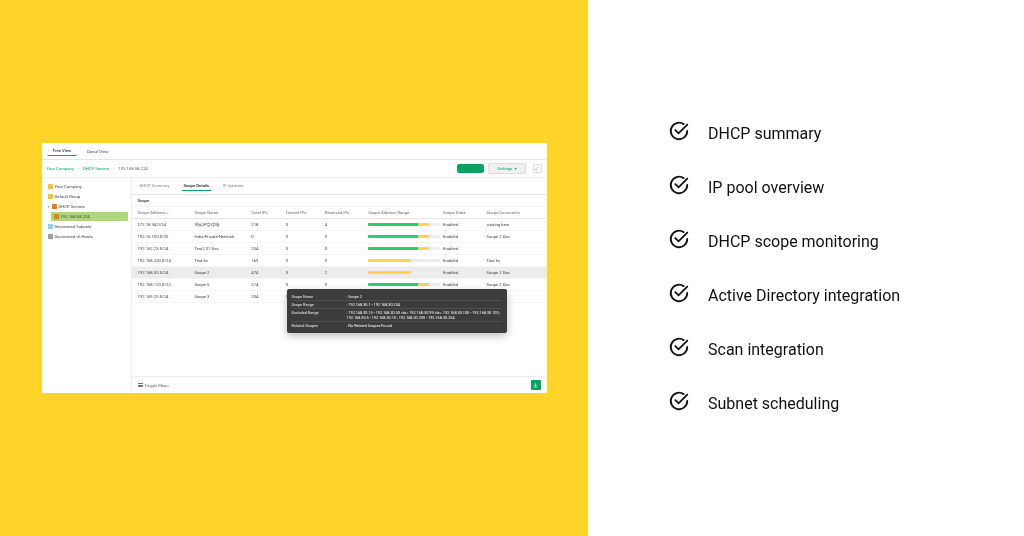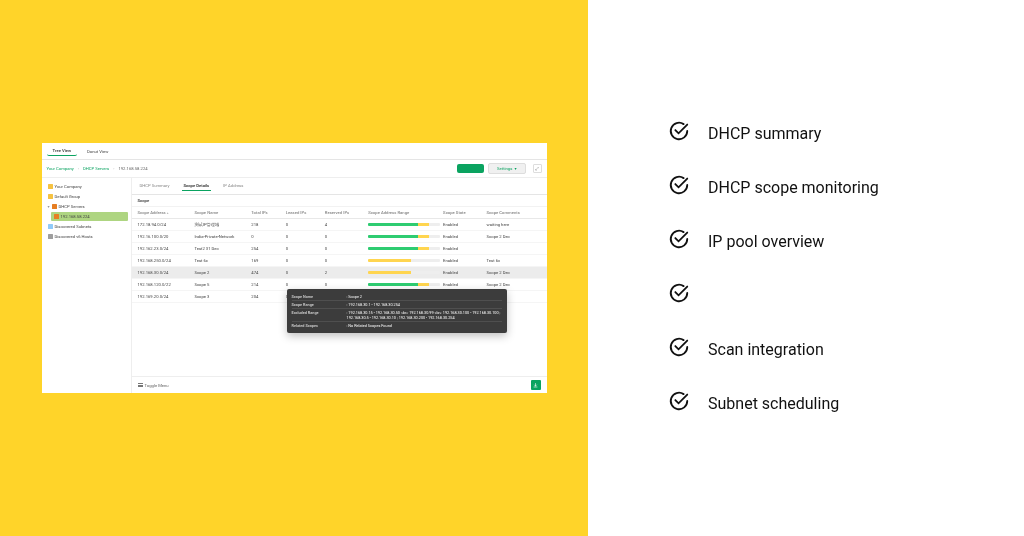--- a/index.html
+++ b/index.html
@@ -241,34 +241,35 @@
           <path d="M21 12a9 9 0 1 1-4-7.5"></path>
           <path d="M21 5l-9.5 9.5L8 11"></path>
         </svg></span>
     <span>DHCP summary</span>
   </div>
   <div class="feature">
     <span class="check-icon"><svg viewBox="0 0 24 24" fill="none" stroke="#111" stroke-width="2" stroke-linecap="round">
           <path d="M21 12a9 9 0 1 1-4-7.5"></path>
           <path d="M21 5l-9.5 9.5L8 11"></path>
         </svg></span>
+    <span>IP pool overview</span>
+  </div>
+  <div class="feature">
+    <span class="check-icon"><svg viewBox="0 0 24 24" fill="none" stroke="#111" stroke-width="2" stroke-linecap="round">
+          <path d="M21 12a9 9 0 1 1-4-7.5"></path>
+          <path d="M21 5l-9.5 9.5L8 11"></path>
+        </svg></span>
     <span>DHCP scope monitoring</span>
   </div>
   <div class="feature">
     <span class="check-icon"><svg viewBox="0 0 24 24" fill="none" stroke="#111" stroke-width="2" stroke-linecap="round">
           <path d="M21 12a9 9 0 1 1-4-7.5"></path>
           <path d="M21 5l-9.5 9.5L8 11"></path>
         </svg></span>
-    <span>IP pool overview</span>
-  </div>
-  <div class="feature">
-    <span class="check-icon"><svg viewBox="0 0 24 24" fill="none" stroke="#111" stroke-width="2" stroke-linecap="round">
-          <path d="M21 12a9 9 0 1 1-4-7.5"></path>
-          <path d="M21 5l-9.5 9.5L8 11"></path>
-        </svg></span>
+    <span>Active Directory integration</span>
   </div>
   <div class="feature">
     <span class="check-icon"><svg viewBox="0 0 24 24" fill="none" stroke="#111" stroke-width="2" stroke-linecap="round">
           <path d="M21 12a9 9 0 1 1-4-7.5"></path>
           <path d="M21 5l-9.5 9.5L8 11"></path>
         </svg></span>
     <span>Scan integration</span>
   </div>
   <div class="feature">
     <span class="check-icon"><svg viewBox="0 0 24 24" fill="none" stroke="#111" stroke-width="2" stroke-linecap="round">

